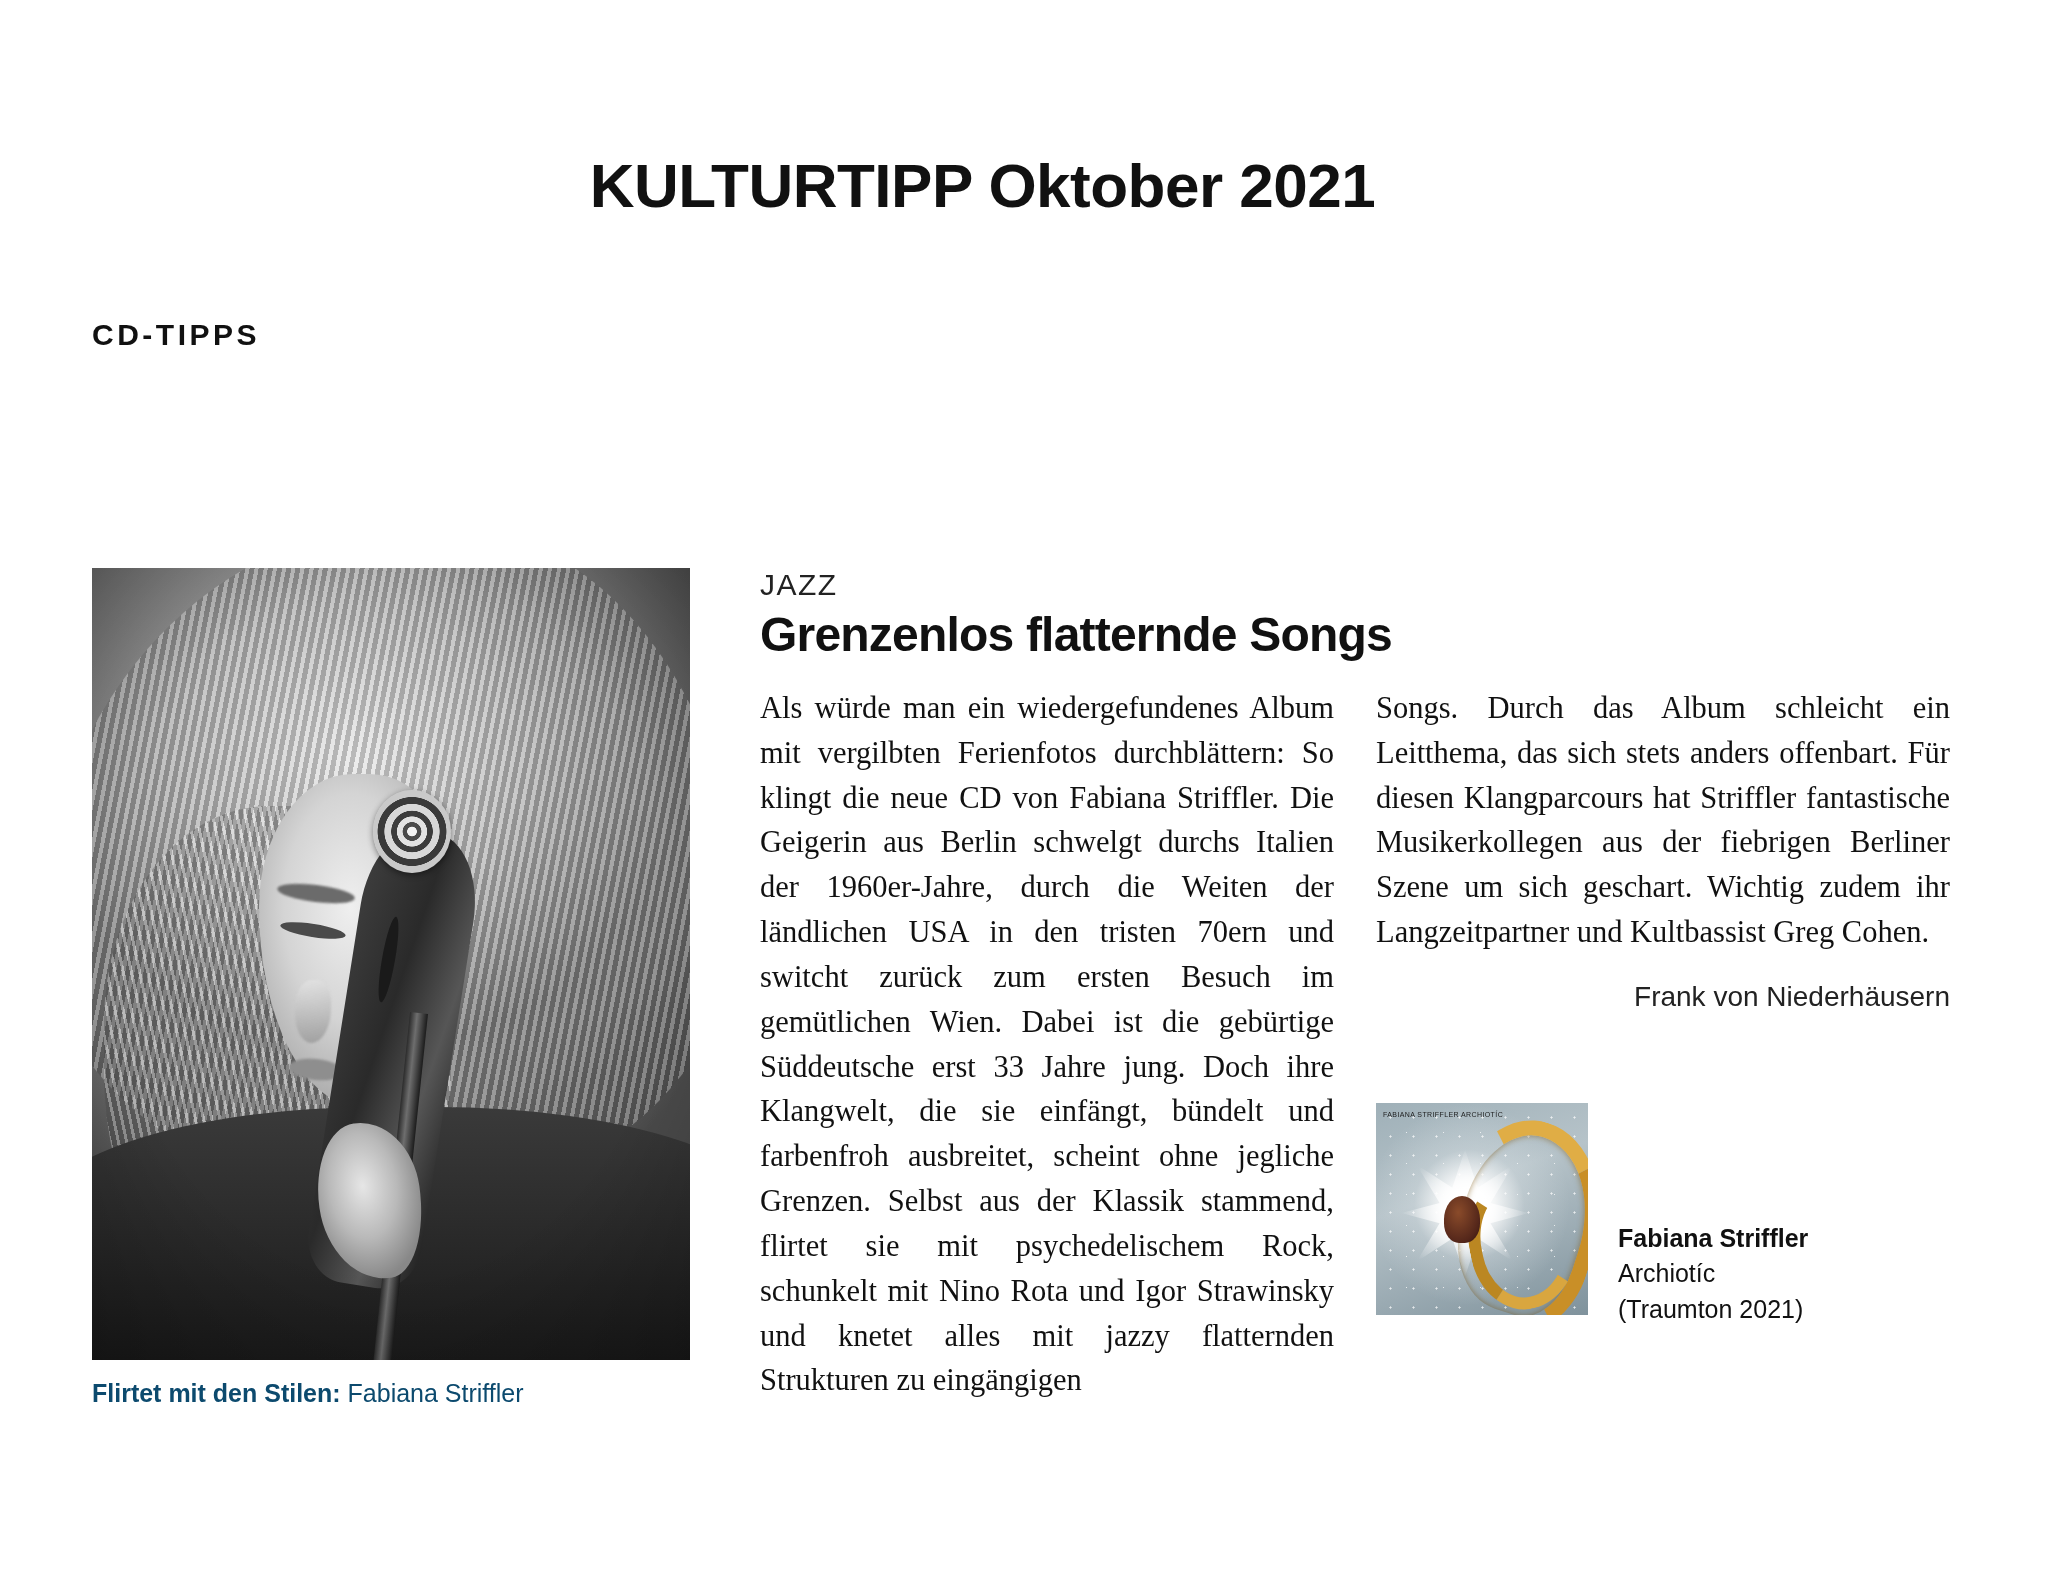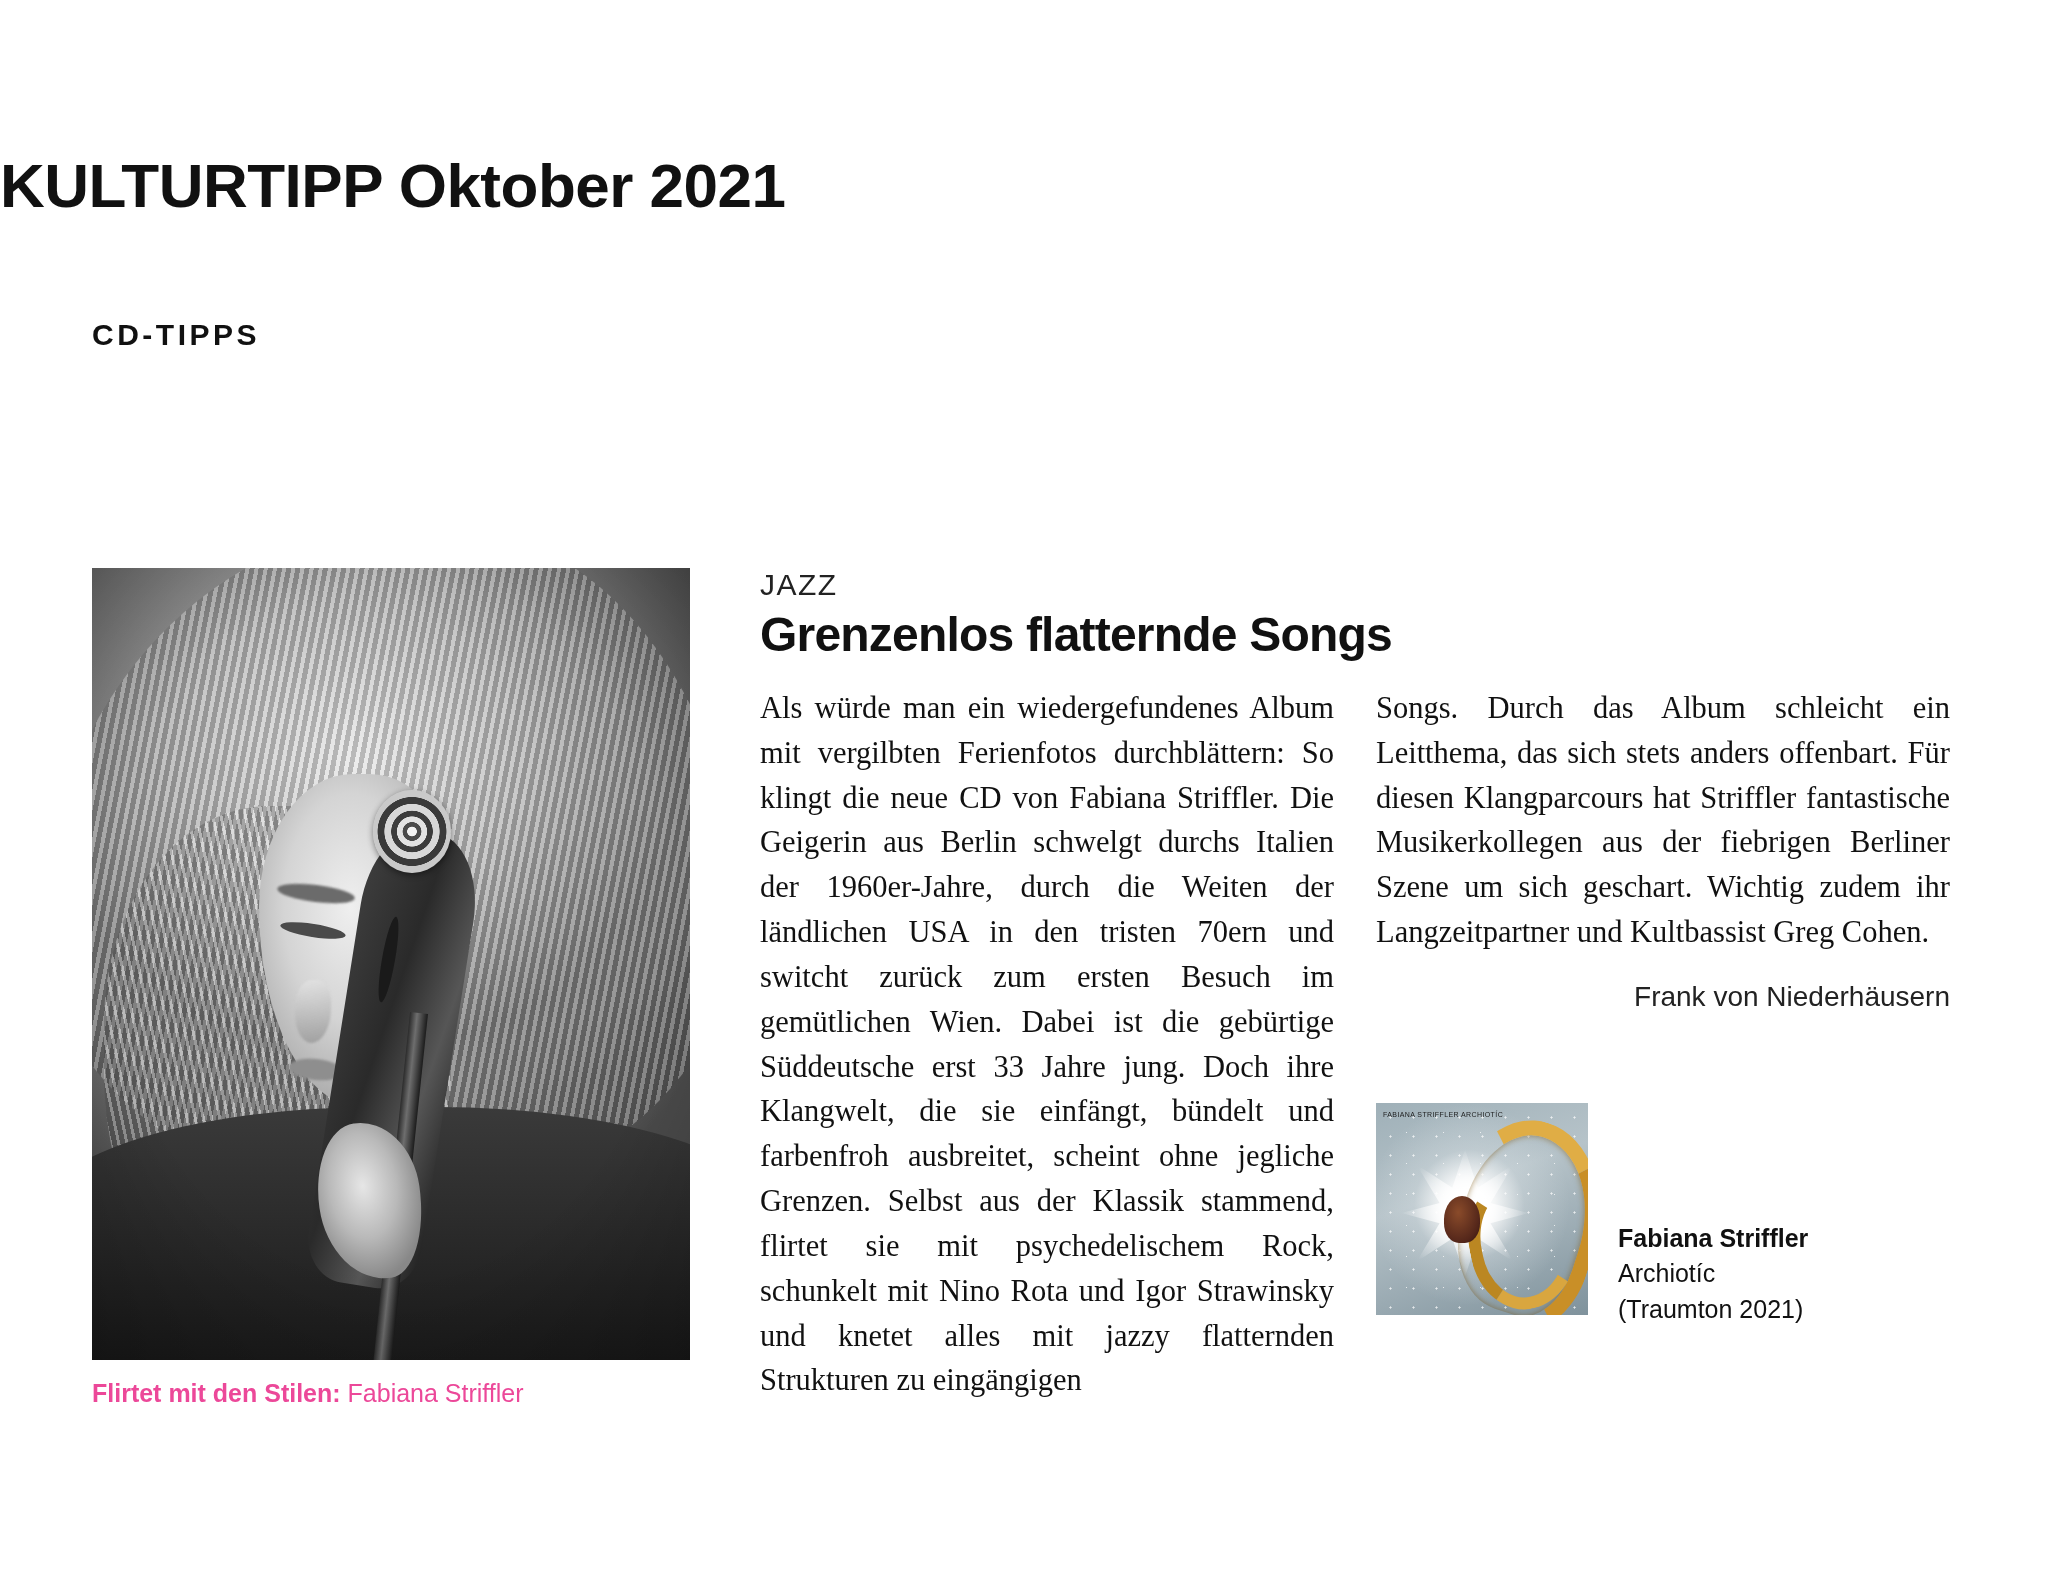--- a/index.html
+++ b/index.html
@@ -15,21 +15,21 @@
     color: #1a1a1a;
     overflow: hidden;
   }
 
   
   .masthead {
     position: absolute;
     top: 150px;
     left: 0;
     width: 1965px;
-    text-align: left;
+    text-align: center;
     font-family: "Liberation Sans", sans-serif;
     font-weight: bold;
     font-size: 62px;
     letter-spacing: -0.5px;
     color: #111;
   }
 
   
   .section-label {
     position: absolute;
@@ -52,21 +52,21 @@
   .photo-frame {
     position: relative;
     width: 598px;
     height: 792px;
     overflow: hidden;
     background: #8d8d8d;
   }
   .photo-caption {
     margin-top: 18px;
     font-size: 25px;
-    color: #ec4899;
+    color: #0c4a6e;
     line-height: 1.2;
   }
   .photo-caption b { font-weight: bold; }
 
   
   .pt-bg {
     position: absolute; inset: 0;
     background:
       radial-gradient(ellipse 70% 60% at 42% 30%, #c9c9c9 0%, #9a9a9a 45%, #6f6f6f 75%, #4a4a4a 100%);
   }

